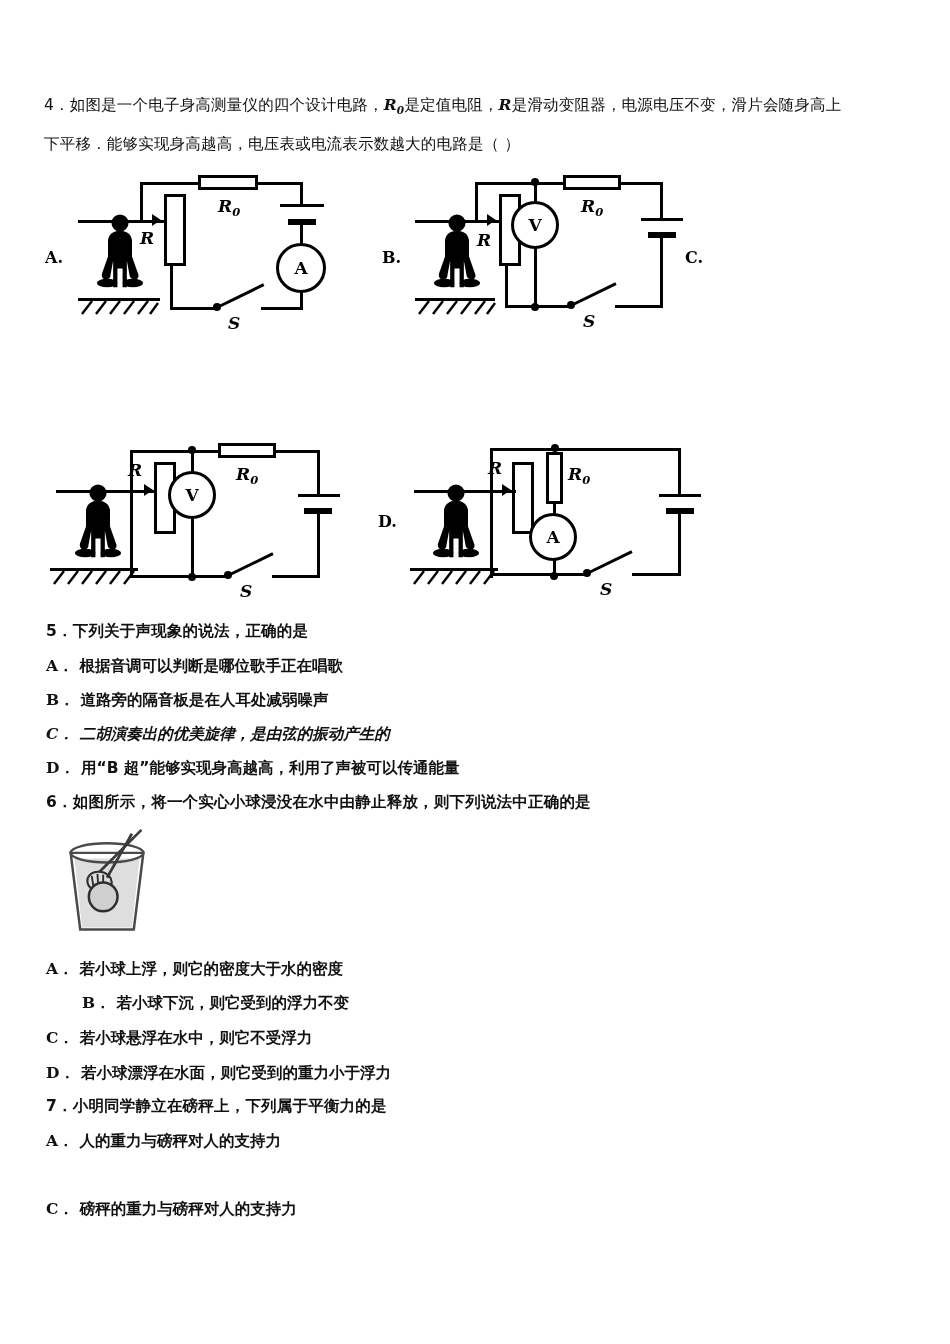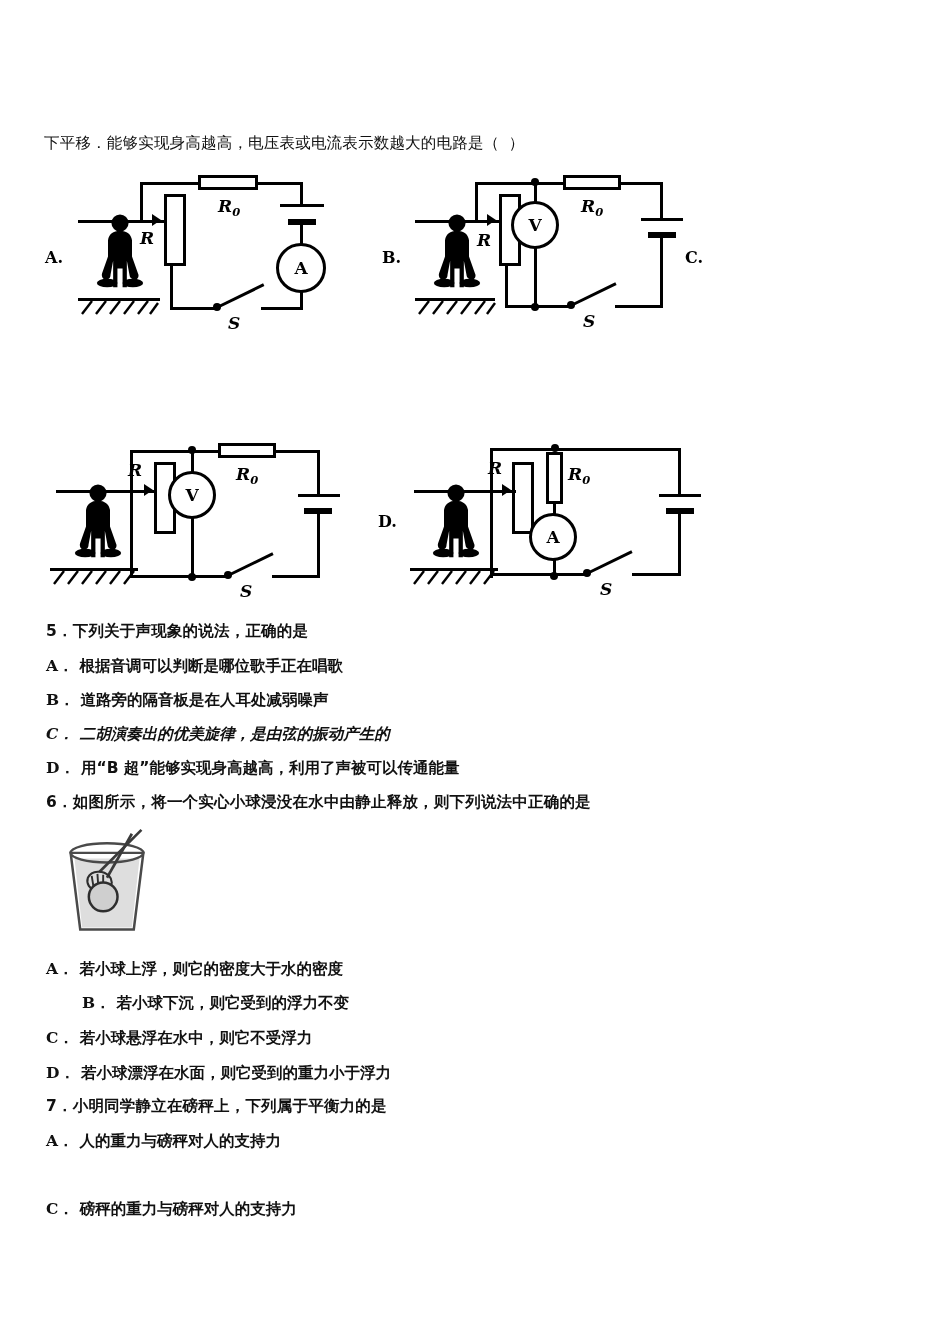--- a/index.html
+++ b/index.html
@@ -151,21 +151,24 @@
   .ground-hatch { position: absolute; }
 
   
   .beaker-fig { position: absolute; }
 </style>
 </head>
 <body>
 
 <div class="page">
 
-  <div class="qline" style="left:44px; top:133px;font-family:Liberation Mono, monospace;">下平移．能够实现身高越高，电压表或电流表示数越大的电路是（ ）</div>
+  <div class="qline" style="left:44px; top:93px;">
+    <span>4．如图是一个电子身高测量仪的四个设计电路，</span><span class="italic-var"><span>R</span><sub>0</sub></span><span>是定值电阻，</span><span class="italic-var">R</span><span>是滑动变阻器，电源电压不变，滑片会随身高上</span>
+  </div>
+  <div class="qline" style="left:44px; top:133px;">下平移．能够实现身高越高，电压表或电流表示数越大的电路是（ ）</div>
 
   <div class="choice-letter" style="left:45px; top:248px;">A.</div>
 
   <div class="circuit" style="left:78px; top:172px; width:290px; height:160px;">
 
     <div class="wire h" style="left:0px; top:48px; width:82px;"></div>
 
     <svg class="person" viewBox="0 0 70 96" style="left:12px; top:38px; width:60px; height:86px;">
       <circle cx="35" cy="13" r="10" fill="#000"></circle>
       <path d="M35 22 C27 22 22 26 21 33 L21 52 L14 72 C13 76 16 80 20 79 C23 78 24 76 24 73 L27 57 L27 88 L32 88 L32 66 L38 66 L38 88 L43 88 L43 57 L46 73 C46 76 48 78 51 79 C55 80 58 76 56 72 L49 52 L49 33 C48 26 43 22 35 22 Z" fill="#000"></path>

